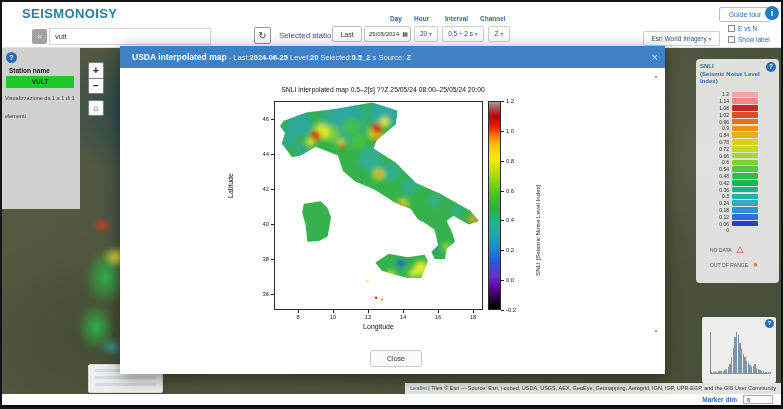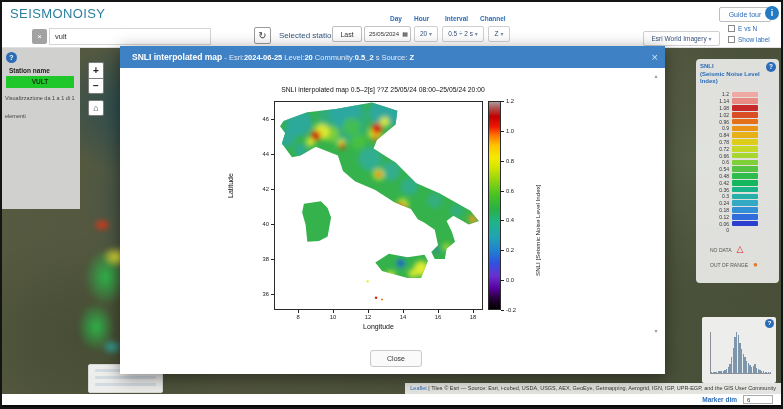--- a/index.html
+++ b/index.html
@@ -1,21 +1,21 @@
 <!DOCTYPE html>
 <html><head>
 <meta charset="utf-8">
 <style>
   html,body{margin:0;padding:0;background:#333;}
   *{box-sizing:border-box;font-family:"Liberation Sans","DejaVu Sans",sans-serif;}
   .frame{position:relative;width:783px;height:409px;background:#4f5340;border:2px solid #141414;overflow:hidden;}
 
   
   .topbar{position:absolute;left:0;top:0;width:779px;height:46px;background:#fff;border-bottom:1px solid #e0e0e0;z-index:20;}
-  .brand{position:absolute;left:8px;top:4px;font-size:13px;font-weight:normal;color:#2a7f9e;letter-spacing:.4px;}
+  .brand{position:absolute;left:20px;top:4px;font-size:13px;font-weight:bold;color:#2a7f9e;letter-spacing:.4px;}
   .clear-btn{position:absolute;left:30px;top:27px;width:15px;height:15px;background:#a2a2a2;border:none;border-radius:2px;color:#fff;font-size:8px;line-height:13px;text-align:center;padding:0;cursor:pointer;}
   .search-input{position:absolute;left:47px;top:26px;width:162px;height:17px;border:1px solid #d5d5d5;font-size:7.5px;color:#333;padding:0 5px;}
   .refresh-btn{position:absolute;left:252px;top:25px;width:17px;height:17px;background:#fff;border:1px solid #9a9a9a;border-radius:2px;font-size:10px;line-height:14px;text-align:center;color:#444;padding:0;cursor:pointer;}
   .sel-station{position:absolute;left:277px;top:29px;font-size:8px;color:#33557f;}
   .sel-station b{color:#1d5fc4;}
   .tb-btn{position:absolute;background:#fff;border:1px solid #bdbdbd;border-radius:2px;font-size:7px;color:#333;text-align:center;cursor:pointer;padding:0;}
   .last-btn{left:330px;top:24px;width:30px;height:16px;}
   .date-box{position:absolute;left:362px;top:24px;width:47px;height:16px;border:1px solid #c4c4c4;border-radius:2px;background:#fff;font-size:6px;color:#333;line-height:14px;padding:0 2px 0 4px;display:flex;justify-content:space-between;align-items:center;cursor:pointer;}
   .tb-label{position:absolute;top:13px;font-size:6.5px;font-weight:bold;color:#2b6cb8;}
   .tb-select{position:absolute;top:24px;height:16px;background:#fff;border:1px solid #cfcfcf;border-radius:2px;font-size:6.5px;color:#35507a;line-height:14px;text-align:center;cursor:pointer;padding:0 2px;white-space:nowrap;}
@@ -337,21 +337,21 @@
     <a>Leaflet</a><span> | Tiles © Esri — Source: Esri, i-cubed, USDA, USGS, AEX, GeoEye, Getmapping, Aerogrid, IGN, IGP, UPR-EGP, and the GIS User Community</span>
   </div>
   <div class="bottombar">
     <span class="md-label">Marker dim</span>
     <input class="md-input" value="6" style="">
   </div>
   <div class="blackstrip"></div>
 
   <div class="modal">
     <div class="modal-head">
-      <span class="mh-t">SNLI interpolated map</span><span class="mh-l"> - </span><span class="mh-l">Esri:</span><span class="mh-v">2024-06-25</span><span class="mh-l"> Level:</span><span class="mh-v">20</span><span class="mh-l"> Community:</span><span class="mh-v">0.5_2</span><span class="mh-l"> s </span><span class="mh-l">Source: </span><span class="mh-v">Z</span>
+      <span class="mh-t">USDA interpolated map</span><span class="mh-l"> - </span><span class="mh-l">Last:</span><span class="mh-v">2024-06-25</span><span class="mh-l"> Level:</span><span class="mh-v">20</span><span class="mh-l"> Selected:</span><span class="mh-v">0.5_2</span><span class="mh-l"> s </span><span class="mh-l">Source: </span><span class="mh-v">Z</span>
       <button class="modal-close">×</button>
     </div>
     <div class="modal-body">
       <div class="fig">
         <div class="fig-title">SNLI interpolated map 0.5–2[s] ??Z 25/05/24 08:00–25/05/24 20:00</div>
         <div class="ylab">Latitude</div>
         <div class="plot-box">
           <svg id="italy-svg" viewBox="0 0 212 208.8" preserveAspectRatio="none">
             <defs>
               <filter id="f-blur" x="-60%" y="-60%" width="220%" height="220%">

